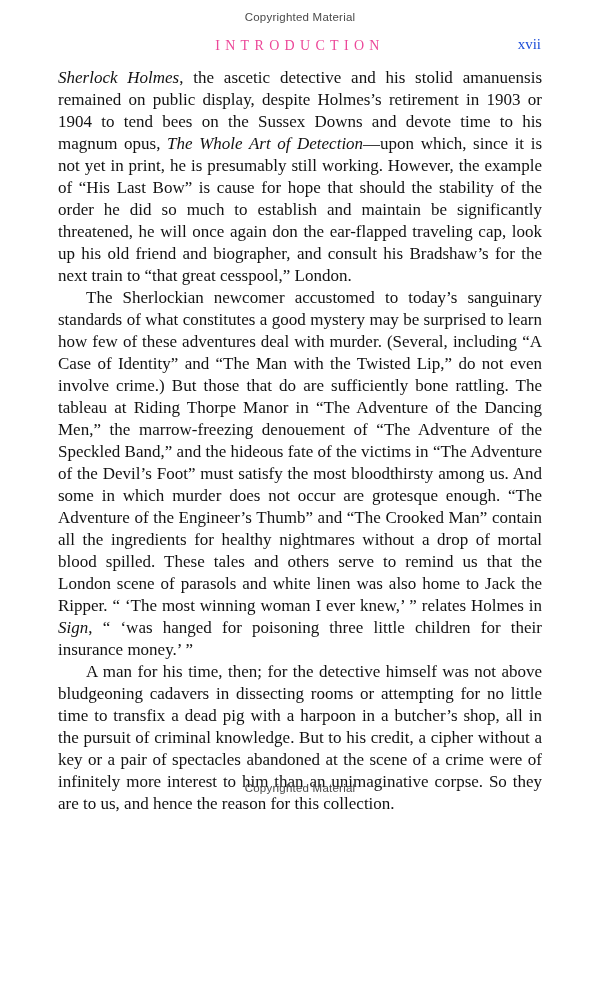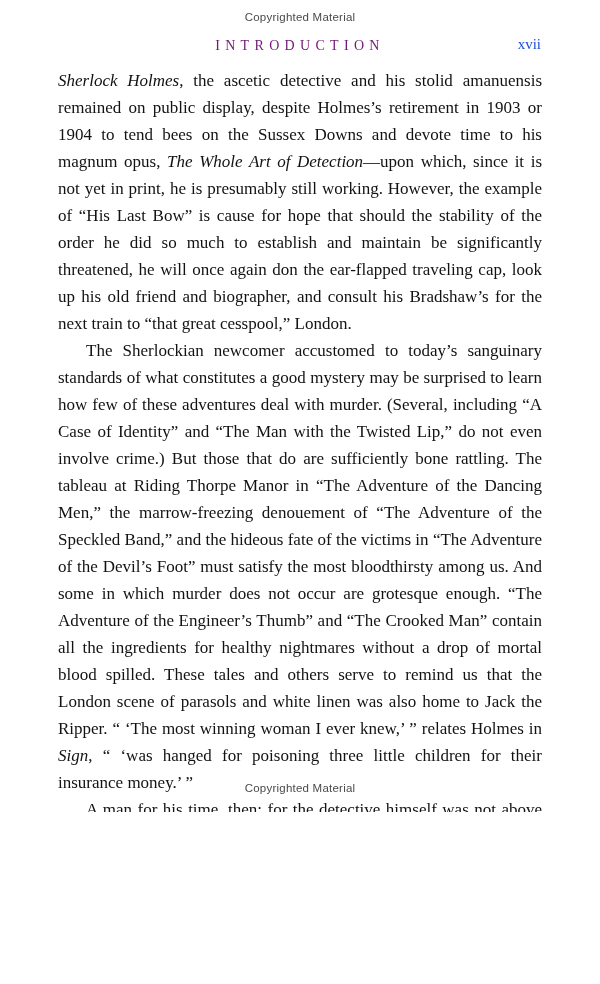--- a/index.html
+++ b/index.html
@@ -34,35 +34,35 @@
   }
   .running-head {
     position: relative;
     margin-top: 13px;
     height: 18px;
     text-align: center;
   }
   .head-title {
     font-size: 14px;
     letter-spacing: 0.38em;
-    color: #701a75;
+    color: #ec4899;
   }
   .folio {
     position: absolute;
     right: 59px;
     top: 0;
     font-size: 15px;
     letter-spacing: normal;
     color: #1d4ed8;
   }
   .body-text {
     margin: 13px auto 0 auto;
     width: 484px;
     font-size: 17px;
-    line-height: 27px;
+    line-height: 22px;
     text-align: justify;
     color: #121212;
   }
   .body-text p {
     margin: 0;
     padding: 0;
   }
   .body-text p.indent {
     text-indent: 28px;
   }

